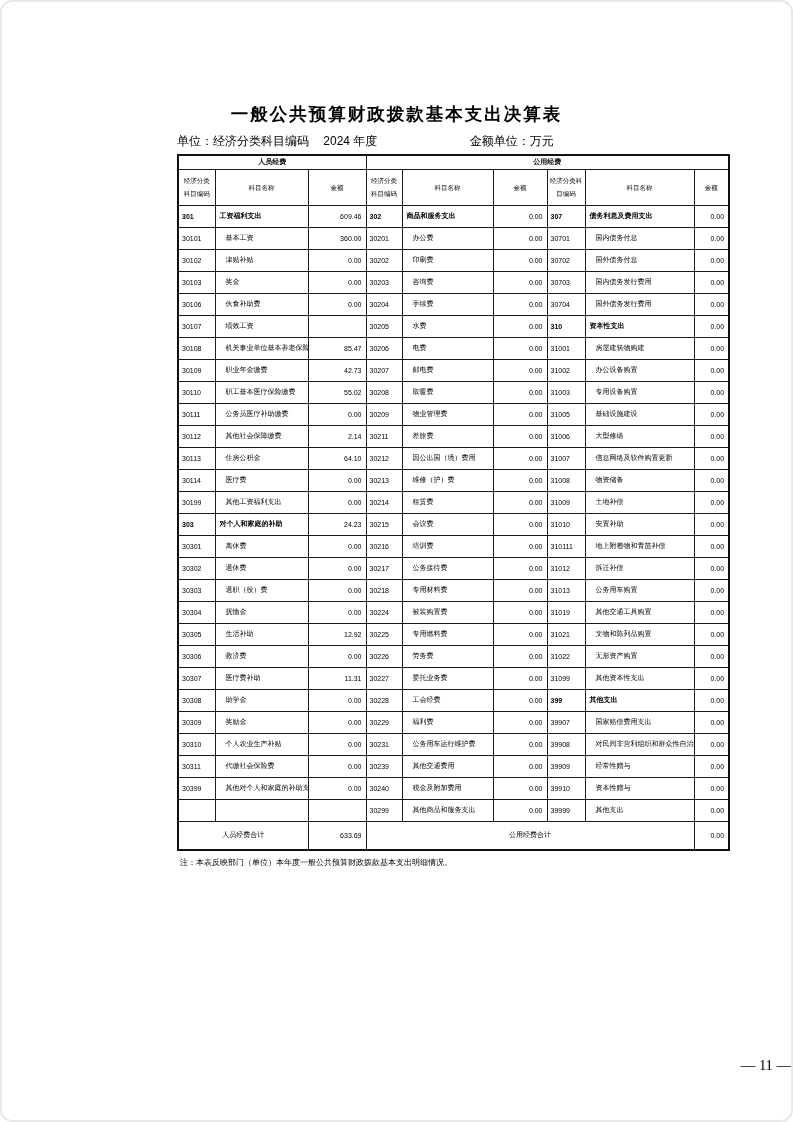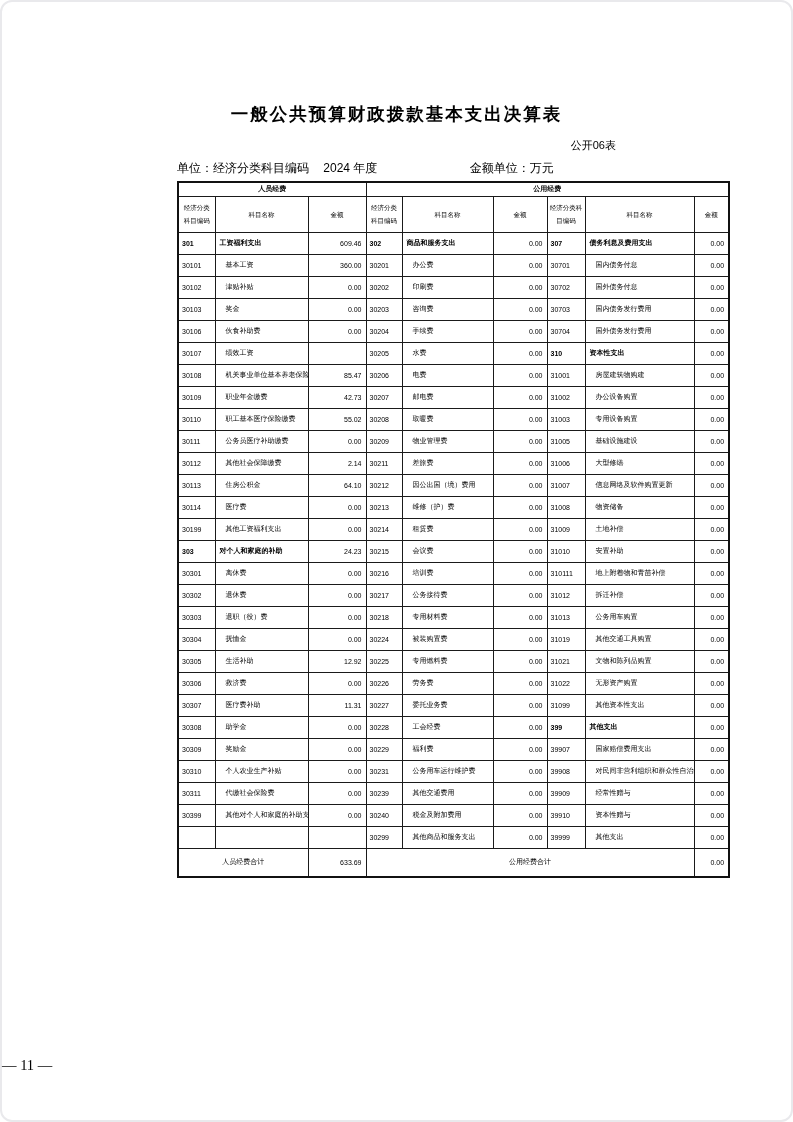--- a/index.html
+++ b/index.html
@@ -80,34 +80,33 @@
 
   .note {
     margin-top: 6px;
     font-size: 8px;
     padding-left: 3px;
   }
   .page-number {
     position: absolute;
     left: 0; right: 0;
     top: 1055px;
-    text-align: left;
+    text-align: right;
     font-size: 14.5px;
     font-family: "Liberation Serif", "DejaVu Serif", serif;
   }
 </style>
 </head>
 <body>
 
 <div class="page">
   <div class="content">
 
     <div class="doc-title">一般公共预算财政拨款基本支出决算表</div>
 
-    <div class="table-label">公开06表</div>
 
     <div class="meta-row">
       <span class="m-left">单位：经济分类科目编码</span>
       <span class="m-mid">2024 年度</span>
       <span class="m-right">金额单位：万元</span>
     </div>
 
     <table class="fin">
       <colgroup>
         <col style="width:37px">
@@ -450,16 +449,17 @@
       <tfoot>
         <tr>
           <td colspan="2" class="total-label">人员经费合计</td>
           <td class="total-value">633.69</td>
           <td colspan="5" class="total-label">公用经费合计</td>
           <td class="total-value">0.00</td>
         </tr>
       </tfoot>
     </table>
 
+    <div class="note">注：本表反映部门（单位）本年度一般公共预算财政拨款基本支出明细情况。</div>
   </div>
 
   <div class="page-number">— 11 —</div>
 </div>
 
 </body></html>

